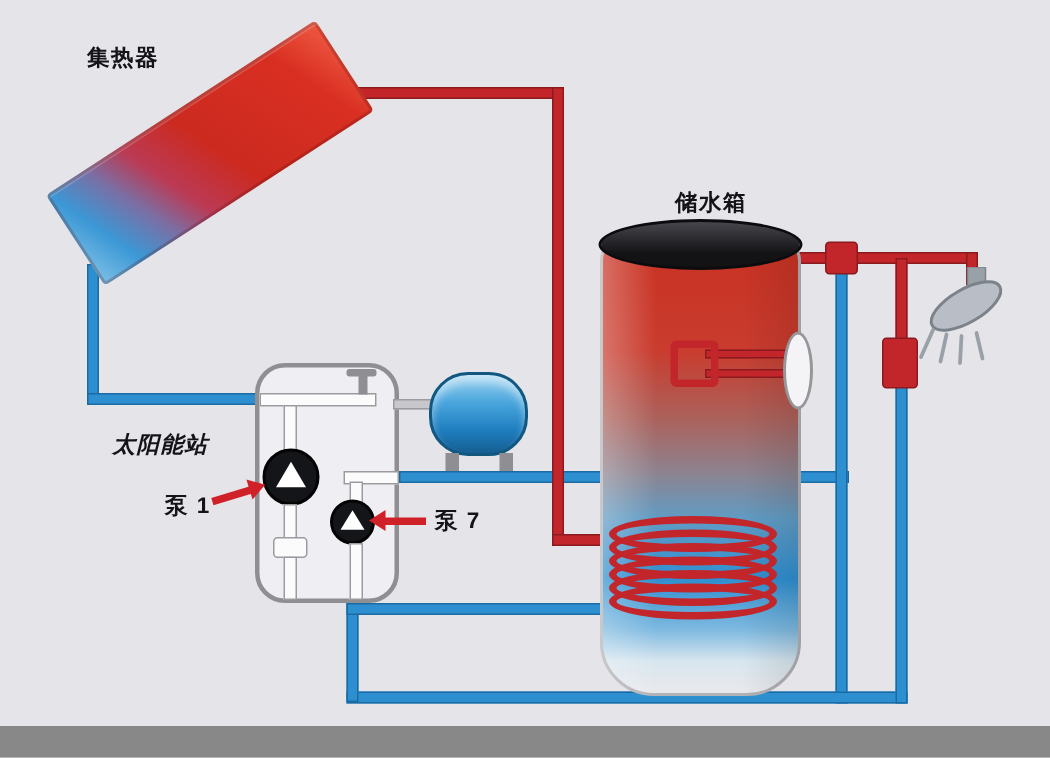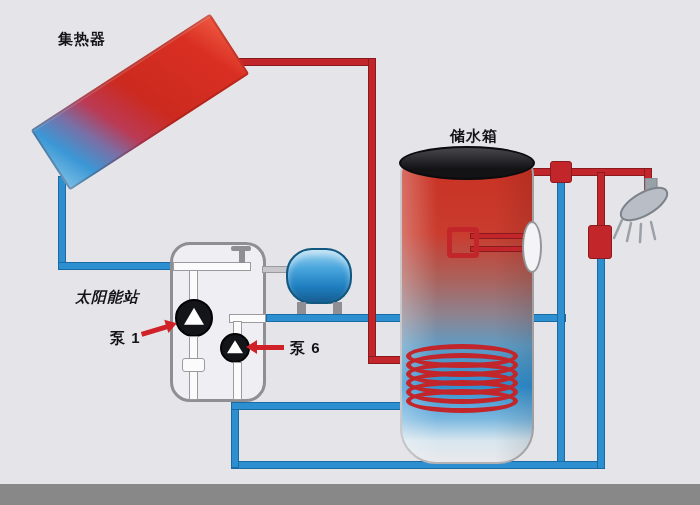--- a/index.html
+++ b/index.html
@@ -152,15 +152,15 @@
       <path d="M19 45 L15 63"></path>
       <path d="M29 46 L28 64"></path>
       <path d="M39 44 L43 61"></path>
     </g>
   </svg>
 
   <div class="arrow right" style="left:141px;top:328px;width:27px;transform:rotate(-17deg);"></div>
   <div class="lbl" style="left:110px;top:330px;">泵 1</div>
 
   <div class="arrow left" style="left:256px;top:345px;width:28px;"></div>
-  <div class="lbl" style="left:290px;top:340px;">泵 6</div>
+  <div class="lbl" style="left:290px;top:340px;">泵 7</div>
 
 </div>
 
 </body></html>

